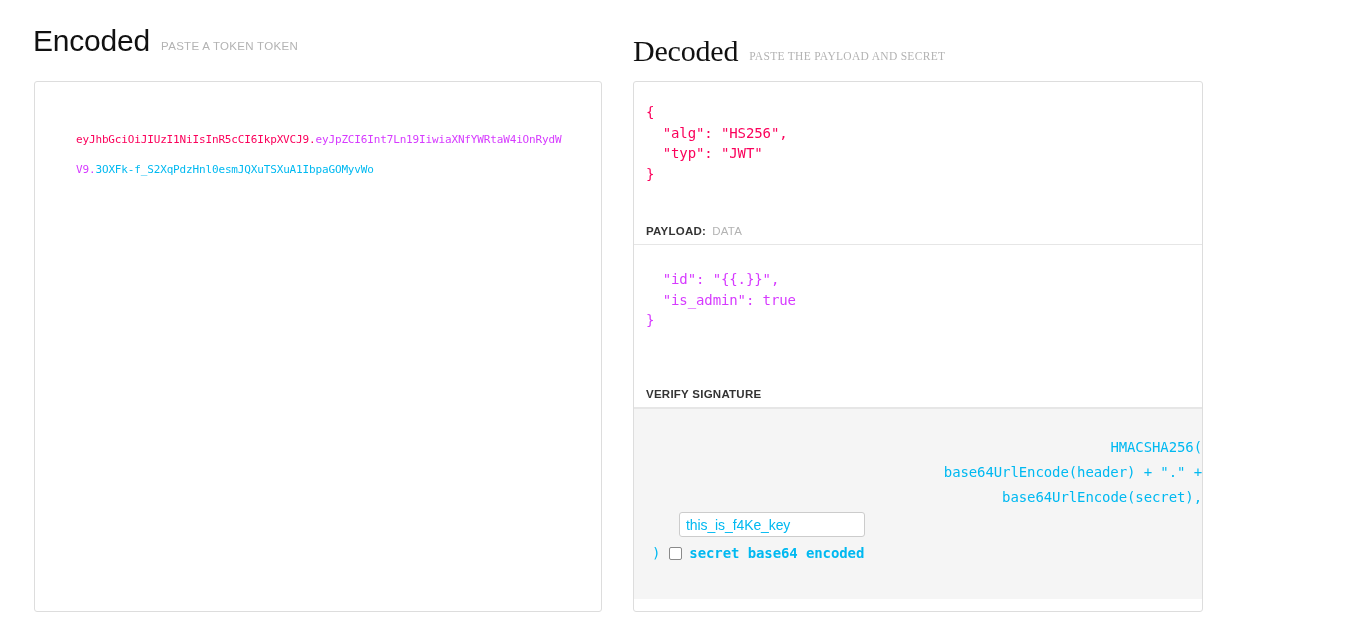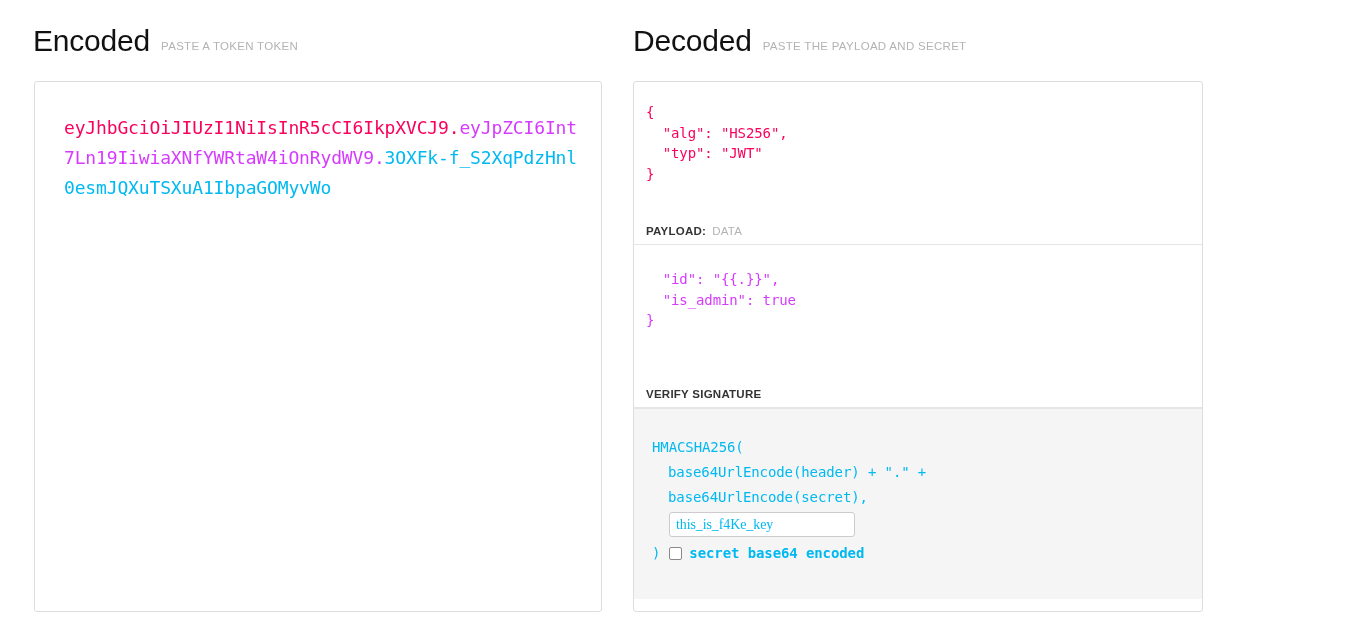--- a/index.html
+++ b/index.html
@@ -40,47 +40,47 @@
     font-size: 11.5px;
     font-weight: 400;
     color: #b3b3b3;
     letter-spacing: 0.3px;
     margin-left: 11px;
     position: relative;
     top: -1px;
   }
 
   #encoded-head { left: 33px; top: 26px; }
-  #decoded-head { left: 633px; top: 26px; }
+  #decoded-head { left: 633px; top: 36px; font-family: Liberation Serif, serif; }
 
   
   #encoded-box {
     position: absolute;
     left: 34px;
     top: 81px;
     width: 568px;
     height: 531px;
     border: 1px solid #dddddd;
     border-radius: 3px;
     background: #ffffff;
     box-sizing: border-box;
     overflow: hidden;
   }
   #token-text {
     position: absolute;
     left: 25px;
     top: 27px;
     right: 18px;
     font-family: "DejaVu Sans Mono", monospace;
-    font-size: 18px;
+    font-size: 11px;
     line-height: 30px;
     letter-spacing: -0.15px;
     word-break: break-all;
     white-space: pre-wrap;
-    margin: 4px;
+    margin: 16px;
   }
   .seg-header    { color: #fb015b; }
   .seg-dot       { color: #fb015b; }
   .seg-payload   { color: #d63aff; }
   .seg-dot2      { color: #d63aff; }
   .seg-signature { color: #00b9f1; }
 
   
   #decoded-panel {
     position: absolute;
@@ -137,34 +137,34 @@
     height: 191px;
     background: #f5f5f5;
     border-top: 1px solid #e6e6e6;
     padding: 26px 0 0 18px;
     font-family: "DejaVu Sans Mono", monospace;
     font-size: 14px;
     line-height: 25px;
     color: #00b9f1;
     letter-spacing: -0.1px;
   }
-  .sig-line { white-space: pre; }
+  .sig-line { white-space: pre; text-align: right; }
   .sig-indent { padding-left: 16px; }
 
   #secret-input {
     display: block;
-    margin: 2px 0 4px 17px;
+    margin: 2px 0 4px 27px;
     width: 186px;
     height: 25px;
     box-sizing: border-box;
     padding: 2px 6px;
     border: 1px solid #cccccc;
     border-radius: 3px;
     background: #ffffff;
-    font-family: Liberation Serif, serif;
+    font-family: Liberation Sans, sans-serif;
     font-size: 14px;
     color: #00b9f1;
     letter-spacing: -0.1px;
     outline: none;
   }
 
   .sig-last {
     display: flex;
     align-items: center;
     margin-top: 1px;

